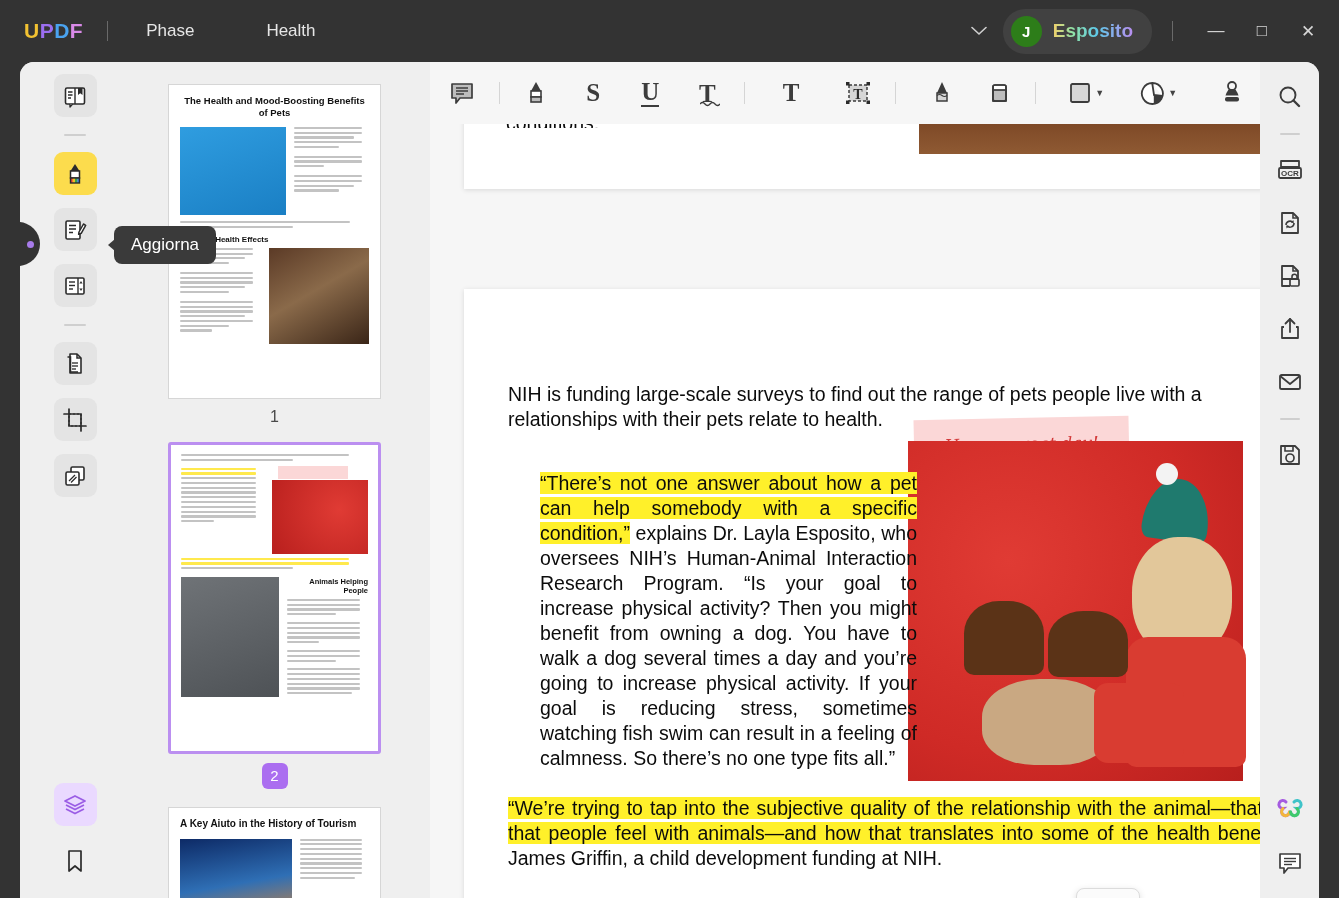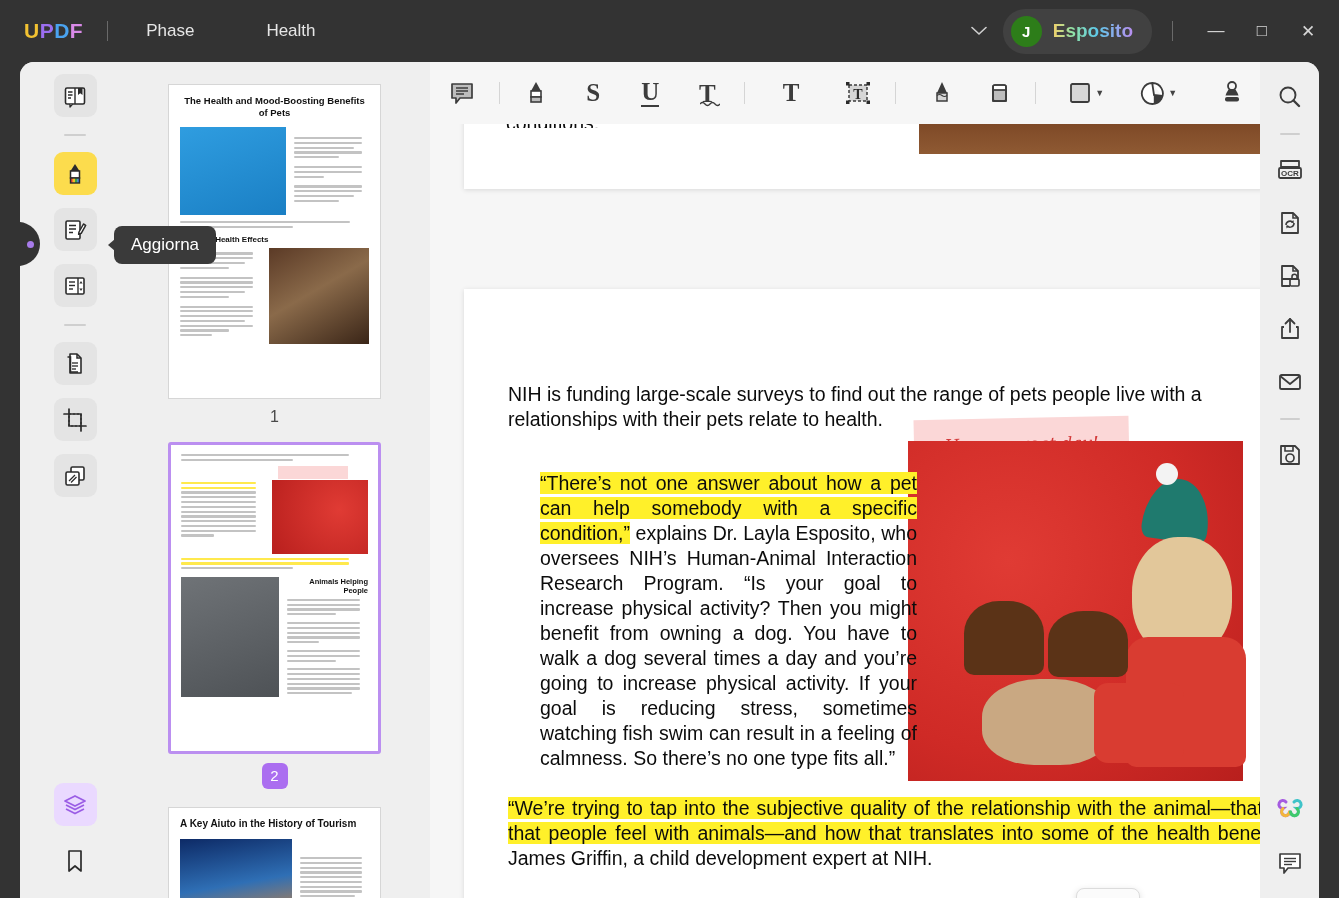--- a/index.html
+++ b/index.html
@@ -136,21 +136,21 @@
   .thumb-num.badge {
     display:block; width:26px;height:26px;line-height:26px;
     margin:9px auto 0; background:#ab6ef0; color:#fff; border-radius:6px;
     font-size:15px;
   }
 
   
   .tp { padding:10px 11px; }
   .tp h1 { font-size:9.5px; text-align:center; color:#111; line-height:1.25; margin-bottom:8px;}
   .tp h2 { font-size:8px; color:#111; margin:7px 0 4px; }
-  .tp .row { display:flex; gap:8px;align-items:center; }
+  .tp .row { display:flex; gap:8px; }
   .tp .col { flex:1; }
   .tline { height:2.2px; background:#c3c3c3; margin-bottom:2.6px; border-radius:1px;}
   .tline.s80{width:80%}.tline.s60{width:60%}.tline.s90{width:90%}.tline.s40{width:40%}
   .tline.hl { background:#ffe94d; }
   .timg { background:#666; }
 
   
   #maintoolbar {
     position:absolute; left:410px; top:0; width:830px; height:62px;
     background:#f6f6f6;
@@ -597,21 +597,21 @@
           <div style="position:absolute;left:140px;top:170px;width:80px;height:66px;background:#5b3317;border-radius:44% 44% 10px 10px;"></div>
           <div style="position:absolute;left:74px;top:238px;width:130px;height:86px;background:#c9a882;border-radius:44% 44% 40% 40%;"></div>
           <div style="position:absolute;left:186px;top:242px;width:90px;height:80px;background:#d93c31;border-radius:14px;"></div>
         </div>
 
         <div class="pg-text" style="position:absolute;left:44px;top:182px;width:377px;margin-left:32px;">
           <span class="hl-yellow">“There’s not one answer about how a pet can help somebody with a specific condition,”</span><span> explains Dr. Layla Esposito, who oversees NIH’s Human-Animal Interaction Research Program. “Is your goal to increase physical activity? Then you might benefit from owning a dog. You have to walk a dog several times a day and you’re going to increase physical activity. If your goal is reducing stress, sometimes watching fish swim can result in a feeling of calmness. So there’s no one type fits all.”</span>
         </div>
 
         <div class="pg-text" style="position:absolute;left:44px;top:507px;width:790px;">
-          <span class="hl-yellow">“We’re trying to tap into the subjective quality of the relationship with the animal—that par that people feel with animals—and how that translates into some of the health benefits,”</span><span> James Griffin, a child development expert at NIH.</span>
+          <span class="hl-yellow">“We’re trying to tap into the subjective quality of the relationship with the animal—that par that people feel with animals—and how that translates into some of the health benefits,”</span><span> James Griffin, a child development funding at NIH.</span>
         </div>
 
       </div>
     </div>
 
     <div id="page-indicator">2/6</div>
 
     <div id="rightrail">
       <div class="rrail-btn">
         <svg width="28" height="28" viewBox="0 0 28 28">

